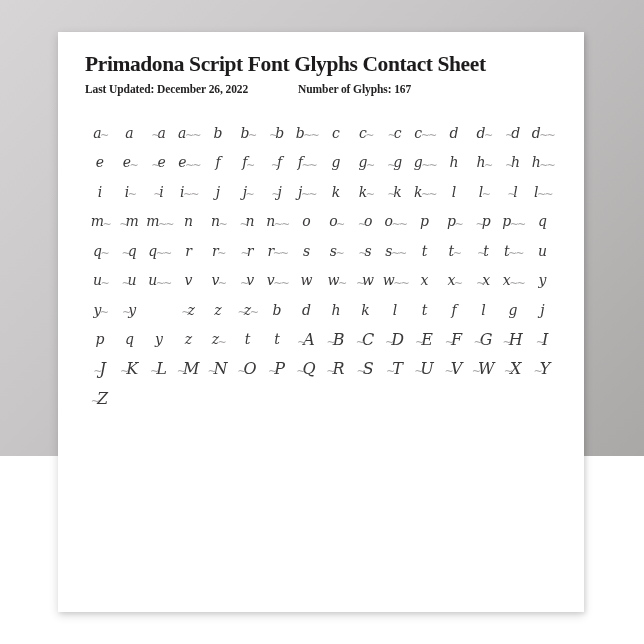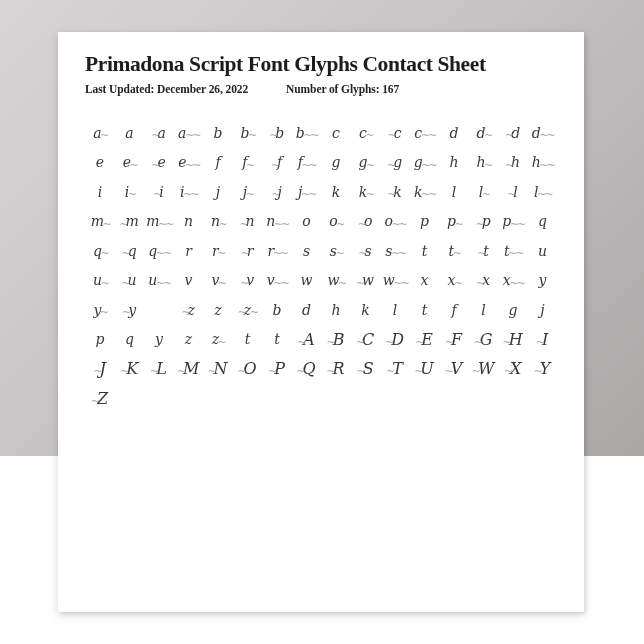--- a/index.html
+++ b/index.html
@@ -26,21 +26,21 @@
   }
   .poster-title {
     font-size: 21.5px;
     font-weight: bold;
     color: #1d1b1b;
     letter-spacing: -0.4px;
     white-space: nowrap;
   }
   .poster-meta {
     display: flex;
-    gap: 38px;
+    gap: 50px;
     margin-top: 6px;
     font-size: 11.5px;
     font-weight: bold;
     color: #242222;
     letter-spacing: -0.1px;
   }
   .glyph-grid {
     position: absolute;
     left: 27px; top: 86px;
     width: 472px;

